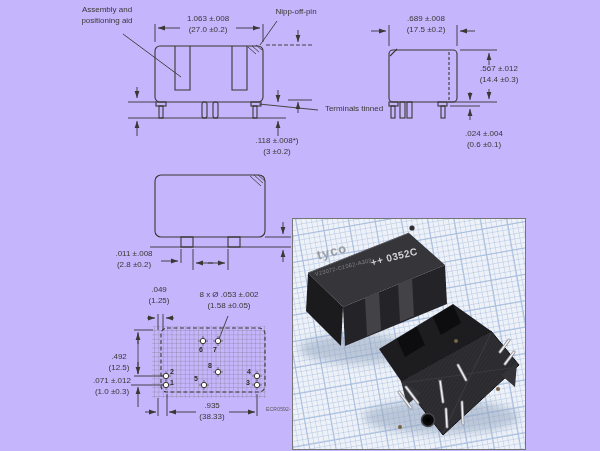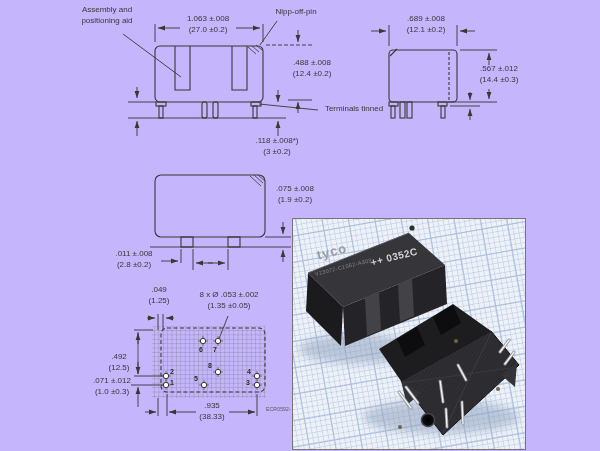--- a/index.html
+++ b/index.html
@@ -167,51 +167,47 @@
     <span>Assembly and</span>
     <span>positioning aid</span>
   </div>
   <div class="t" style="left:261px;top:7px;width:70px">Nipp-off-pin</div>
   <div class="t" style="left:304px;top:104px;width:100px">Terminals tinned</div>
 
   <div class="t" style="left:168px;top:14px;width:80px">
     <span>1.063 ±.008</span>
     <span>(27.0 ±0.2)</span>
   </div>
-  <div class="t" style="left:272px;top:58px;width:80px">
-    <span>.488 ±.008</span>
-    <span>(12.4 ±0.2)</span>
-  </div>
   <div class="t" style="left:237px;top:136px;width:80px">
     <span>.118 ±.008*)</span>
     <span>(3 ±0.2)</span>
   </div>
   <div class="t" style="left:386px;top:14px;width:80px">
     <span>.689 ±.008</span>
-    <span>(12.1 ±0.2)</span>
+    <span>(17.5 ±0.2)</span>
   </div>
   <div class="t" style="left:459px;top:64px;width:80px">
     <span>.567 ±.012</span>
     <span>(14.4 ±0.3)</span>
   </div>
-  <div class="t" style="left:255px;top:184px;width:80px">
-    <span>.075 ±.008</span>
-    <span>(1.9 ±0.2)</span>
+  <div class="t" style="left:444px;top:129px;width:80px">
+    <span>.024 ±.004</span>
+    <span>(0.6 ±0.1)</span>
   </div>
   <div class="t" style="left:99px;top:249px;width:70px">
     <span>.011 ±.008</span>
     <span>(2.8 ±0.2)</span>
   </div>
   <div class="t" style="left:137px;top:285px;width:44px">
     <span>.049</span>
     <span>(1.25)</span>
   </div>
   <div class="t" style="left:179px;top:290px;width:100px">
     <span>8 x Ø .053 ±.002</span>
-    <span>(1.35 ±0.05)</span>
+    <span>(1.58 ±0.05)</span>
   </div>
   <div class="t" style="left:97px;top:352px;width:44px">
     <span>.492</span>
     <span>(12.5)</span>
   </div>
   <div class="t" style="left:80px;top:376px;width:64px">
     <span>.071 ±.012</span>
     <span>(1.0 ±0.3)</span>
   </div>
   <div class="t" style="left:182px;top:401px;width:60px">

